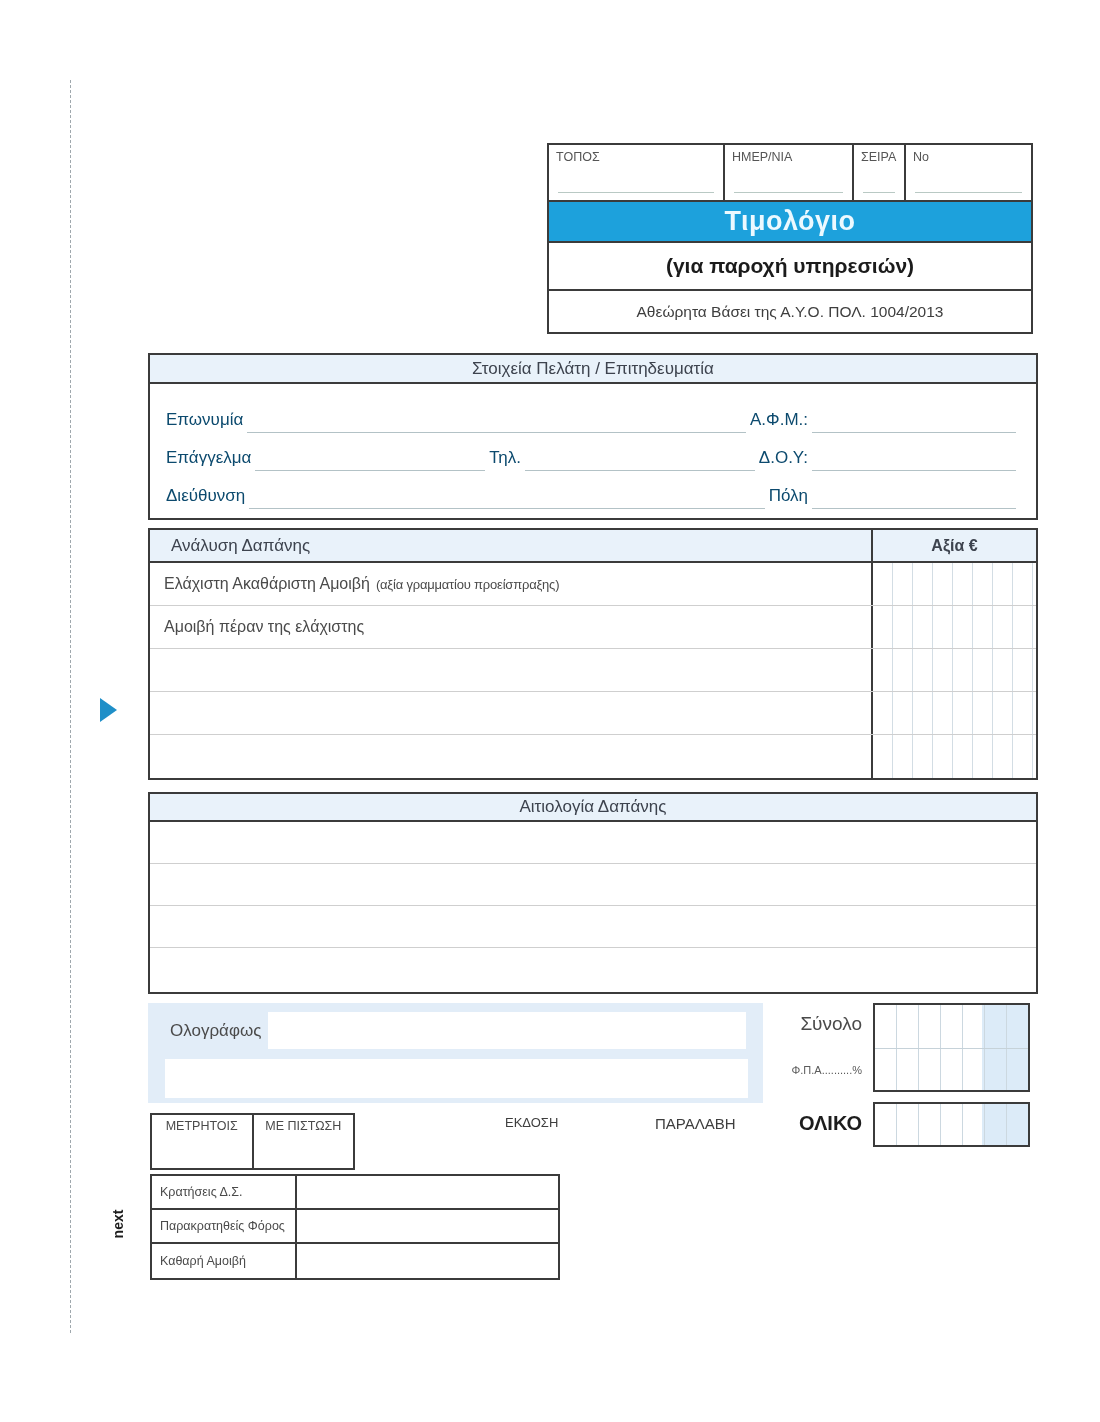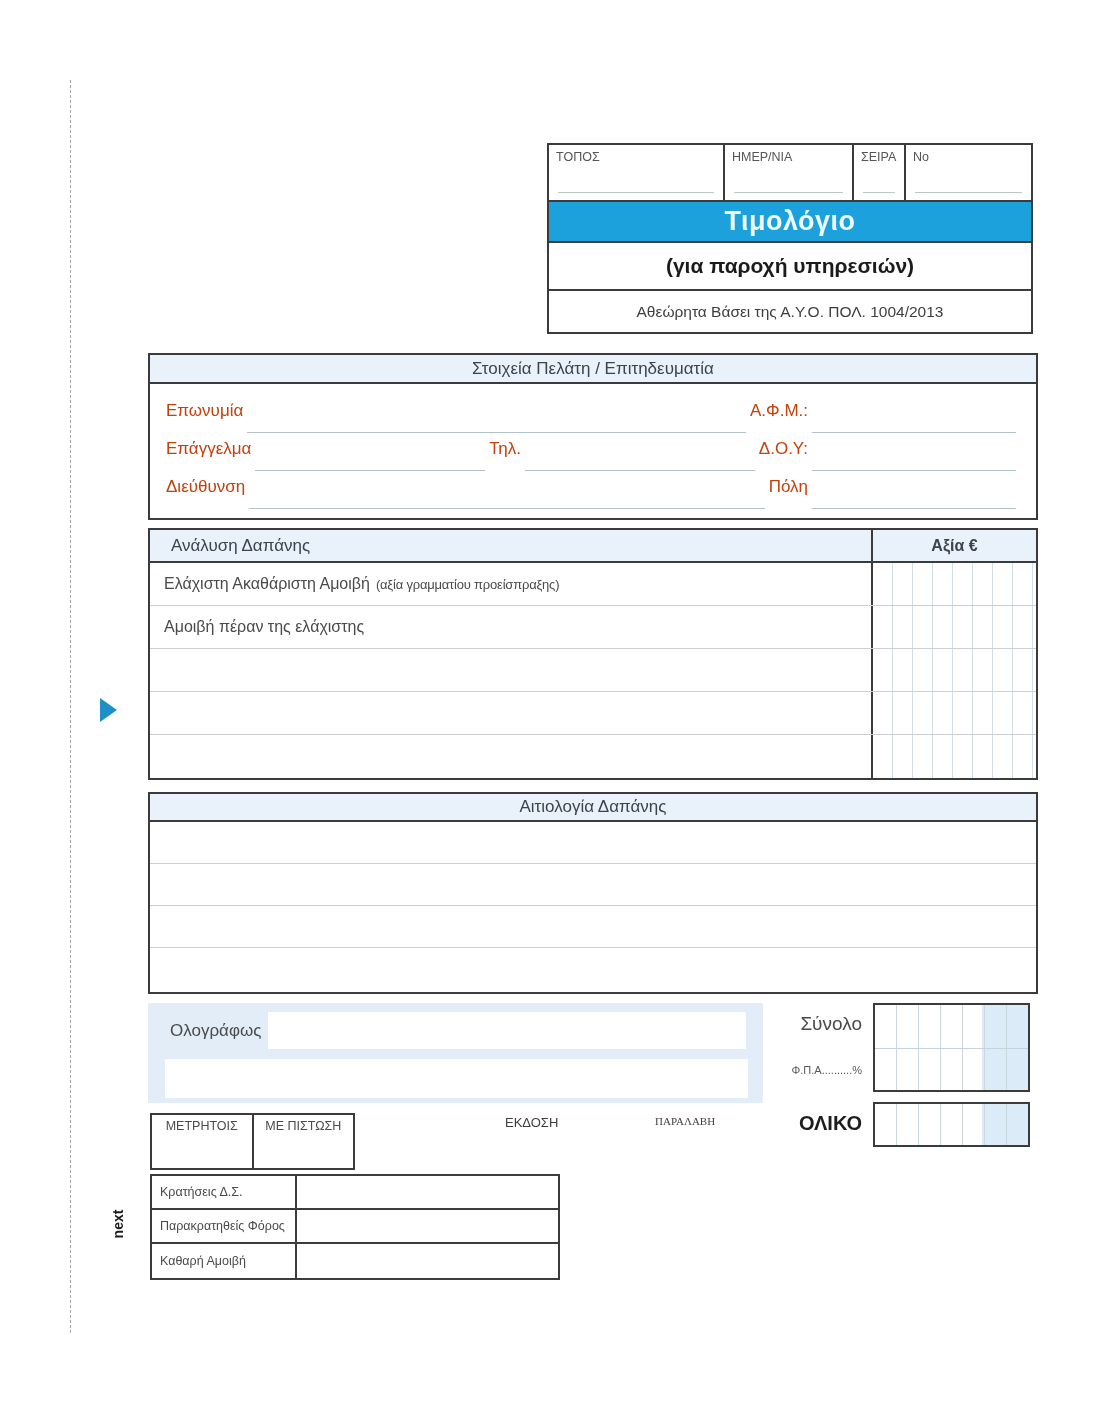--- a/index.html
+++ b/index.html
@@ -83,21 +83,21 @@
   .section-header{
     background:var(--band);border-bottom:2px solid #3b3b3b;
     display:flex;align-items:center;justify-content:center;
     font-size:17px;color:#3d434e;
   }
 
   
   .customer{top:353px;height:167px;}
   .customer .section-header{height:29px;}
   .cust-body{padding:17px 16px 0 16px;}
-  .cust-row{display:flex;align-items:flex-start;height:38px;font-size:17px;color:#c2410c;}
+  .cust-row{display:flex;align-items:center;height:38px;font-size:17px;color:#0c4a6e;}
   .cust-row .flabel{white-space:nowrap;}
   .fill{border-bottom:1px solid #b3c2c6;height:14px;align-self:flex-end;margin:0 4px 6px 4px;}
   .fl-grow{flex:1;}
   .fl-right{width:204px;flex:none;}
 
   
   .analysis{top:528px;height:252px;}
   .an-header{display:flex;height:33px;background:var(--band);border-bottom:2px solid #3b3b3b;}
   .an-header .ah-left{flex:1;display:flex;align-items:center;font-size:17px;color:#3d434e;padding-left:21px;}
   .an-header .ah-right{width:165px;border-left:2px solid #3b3b3b;display:flex;align-items:center;justify-content:center;font-size:16px;color:#3d434e;font-weight:bold;}
@@ -149,21 +149,21 @@
     position:absolute;left:150px;top:1113px;width:205px;height:57px;
     border:2px solid #3b3b3b;display:flex;background:#fff;
   }
   .pay-cell{position:relative;flex:1;border-right:2px solid #3b3b3b;}
   .pay-cell:last-child{border-right:none;}
   .pay-cell .plbl{
     position:absolute;top:4px;left:0;right:0;text-align:center;
     font-size:12.5px;color:#4a4a4a;white-space:nowrap;
   }
   .issue-label{position:absolute;left:505px;top:1115px;font-size:13px;color:#3e3e3e;}
-  .receive-label{position:absolute;left:655px;top:1115px;font-size:11px;color:#3e3e3e;font-family:Liberation Serif, serif;}
+  .receive-label{position:absolute;left:655px;top:1115px;font-size:15px;color:#3e3e3e;}
 
   
   .ded-table{
     position:absolute;left:150px;top:1174px;width:410px;
     border:2px solid #3b3b3b;background:#fff;
   }
   .ded-row{display:flex;height:34px;border-bottom:2px solid #3b3b3b;}
   .ded-row:last-child{border-bottom:none;}
   .ded-label{
     width:145px;border-right:2px solid #3b3b3b;

